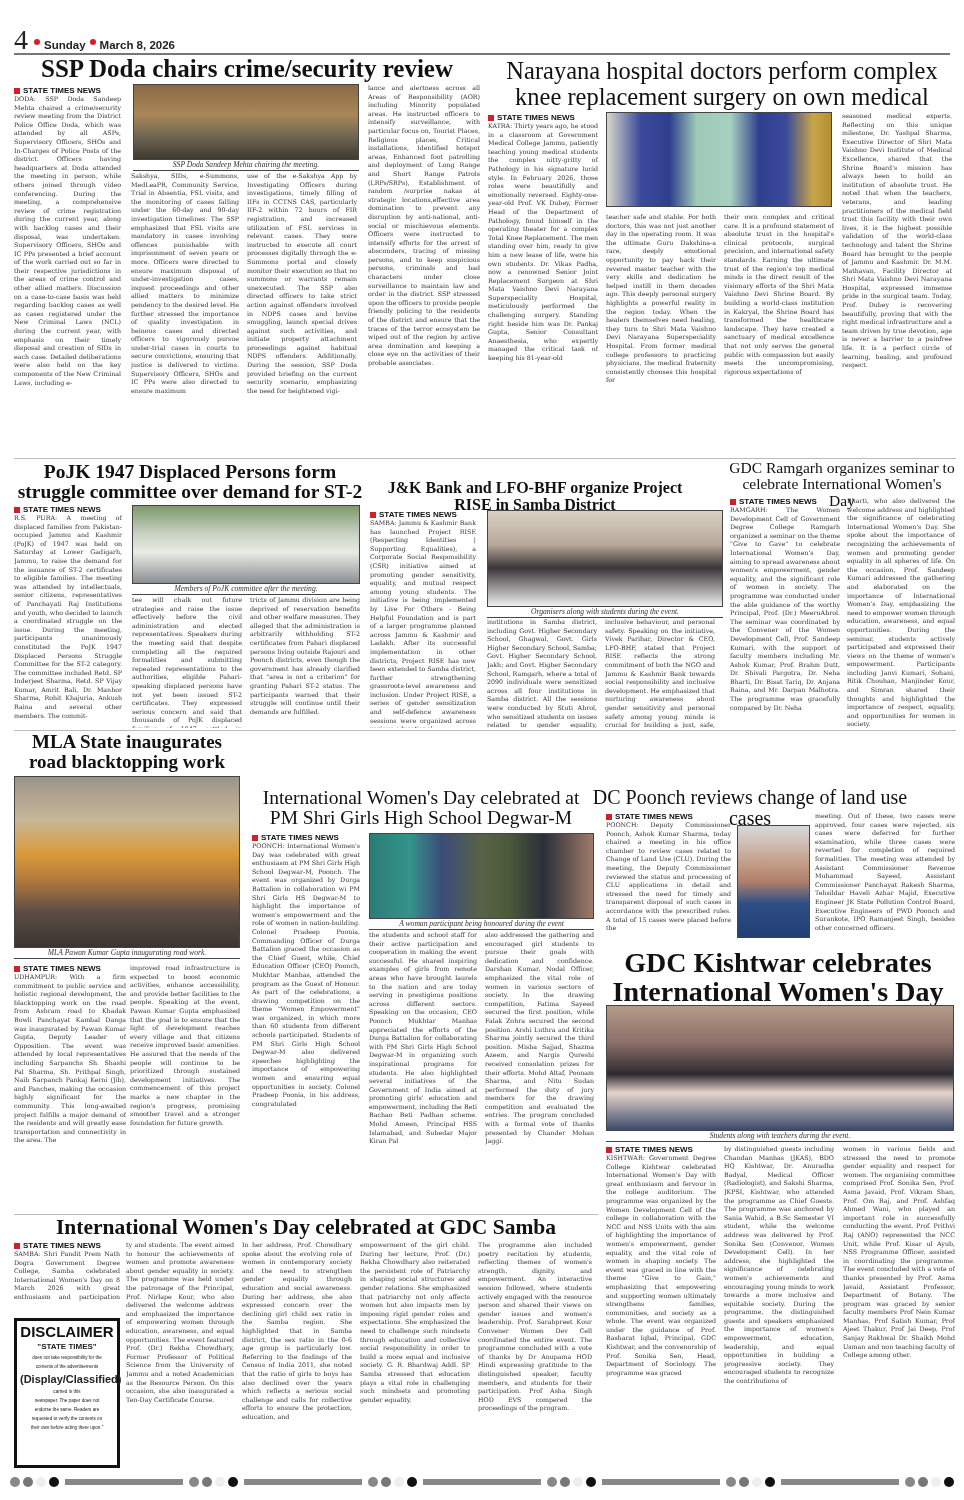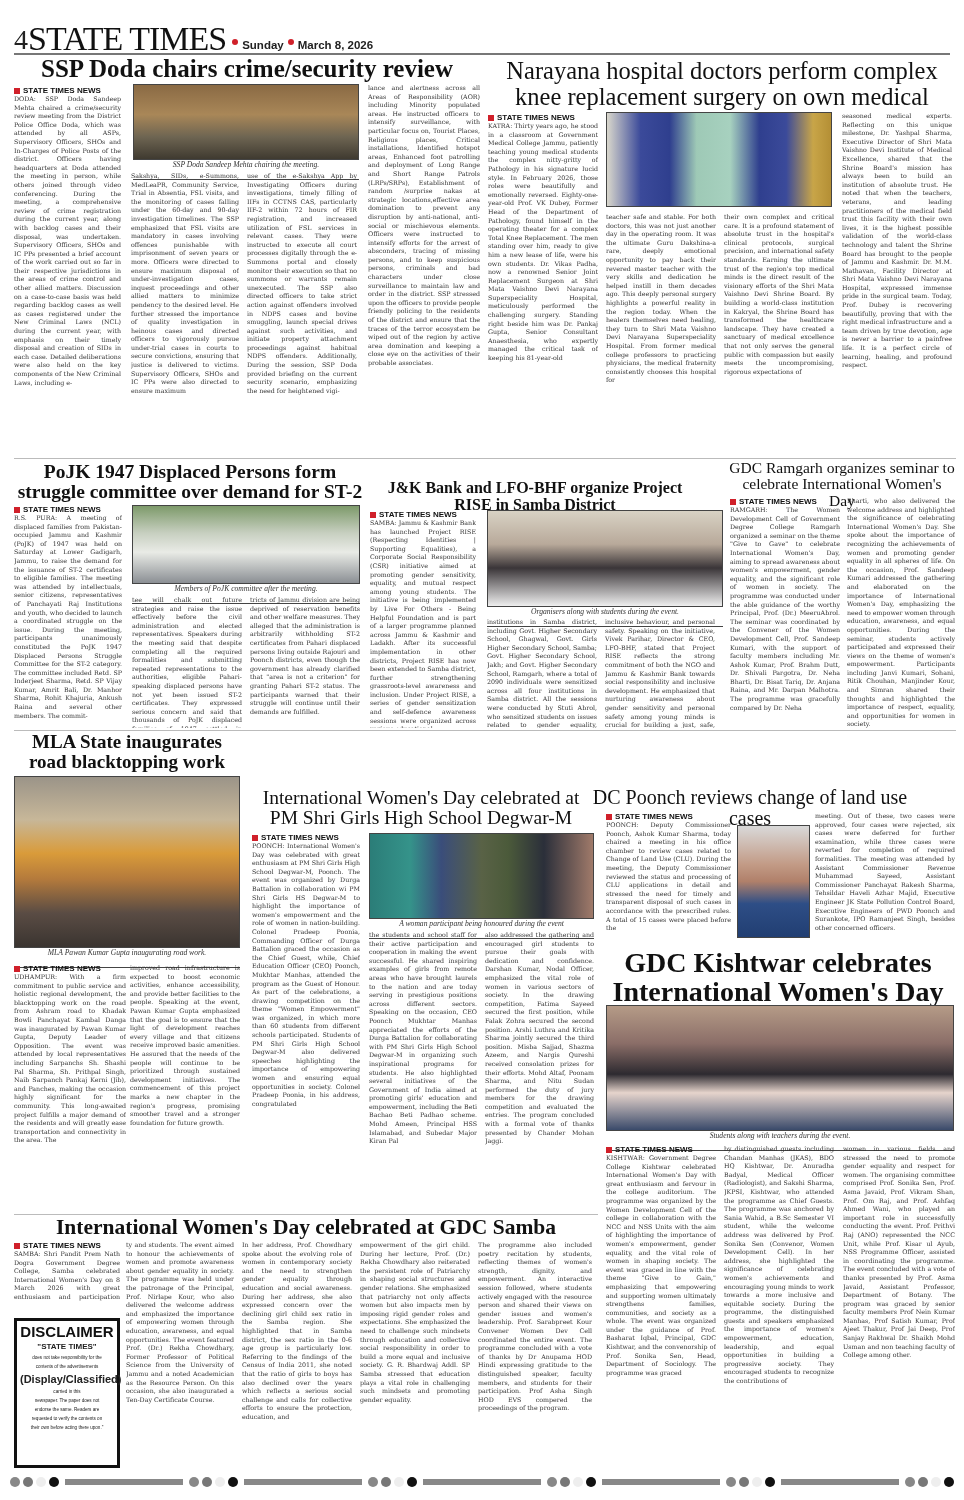--- a/index.html
+++ b/index.html
@@ -10,36 +10,35 @@
 .logo{font-family:"Liberation Serif",serif;font-size:34px;line-height:30px;letter-spacing:-1px;color:#111}
 .dateline{font-family:"Liberation Sans",sans-serif;font-weight:bold;font-size:11.5px;margin-left:6px;margin-bottom:3px;display:flex;align-items:flex-start;gap:4px}
 .dot{display:inline-block;width:6px;height:6px;border-radius:50%;background:#d0202a}
 .rule{height:2px;background:#777}
 .hl{font-family:"Liberation Serif",serif;font-weight:bold;color:#111;text-align:center;line-height:1.05}
 .hl.reg{font-weight:normal}
 .tag{font-family:"Liberation Sans",sans-serif;font-weight:bold;font-size:8px;color:#111;display:flex;align-items:center;gap:3px}
 .tag .sq{display:inline-block;width:6px;height:6px;background:#d0202a}
 .col{font-size:6.3px;line-height:8.6px;text-align:justify;color:#333;overflow:hidden;hyphens:auto}
 .photo{overflow:hidden;border:1px solid #444}
-.cap{font-family:"Liberation Serif",serif;font-style:italic;font-size:7.6px;color:#333;text-align:center;border-bottom:1px solid #444;padding-bottom:10px}
+.cap{font-family:"Liberation Serif",serif;font-style:italic;font-size:7.6px;color:#333;text-align:center;border-bottom:1px solid #444;padding-bottom:1px}
 .disclaimer{border:3px solid #111;font-family:"Liberation Sans",sans-serif;text-align:center;padding:2px 3px}
 .disclaimer h3{font-size:15px;font-weight:bold;color:#111}
 .disclaimer h4{font-size:8px;font-weight:bold;margin:2px 0}
 .disclaimer p{font-size:4.6px;line-height:9px;color:#222}
 .disclaimer .em{font-size:11px;font-weight:bold;margin:2px 0}
 .footer{left:10px;top:1476px;width:944px;height:12px;display:flex;align-items:center;gap:3px}
 .fdot{width:10px;height:10px;border-radius:50%}
 .fbar{flex:1;height:6px;background:#888;margin:0 3px}
 </style>
 </head>
 <body>
 
 <div class="abs masthead">
   <span class="pgnum">4</span>
-  <span class="logo">STATE TIMES</span>
   <span class="dateline">
     <span class="dot"></span>
     <span>Sunday</span>
     <span class="dot"></span>
     <span>March 8, 2026</span>
   </span>
 </div>
 <div class="abs rule" style="left:14px;top:53px;width:936px"></div>
 
 <div class="abs hl" style="left:14px;top:56px;width:466px;font-size:25px">SSP Doda chairs crime/security review meeting</div>

